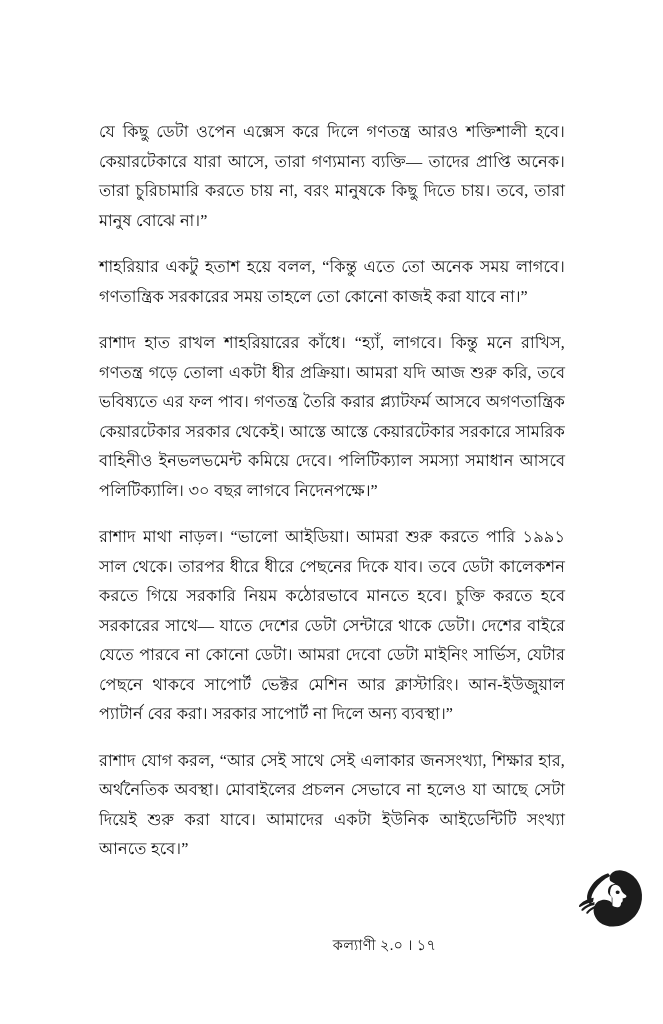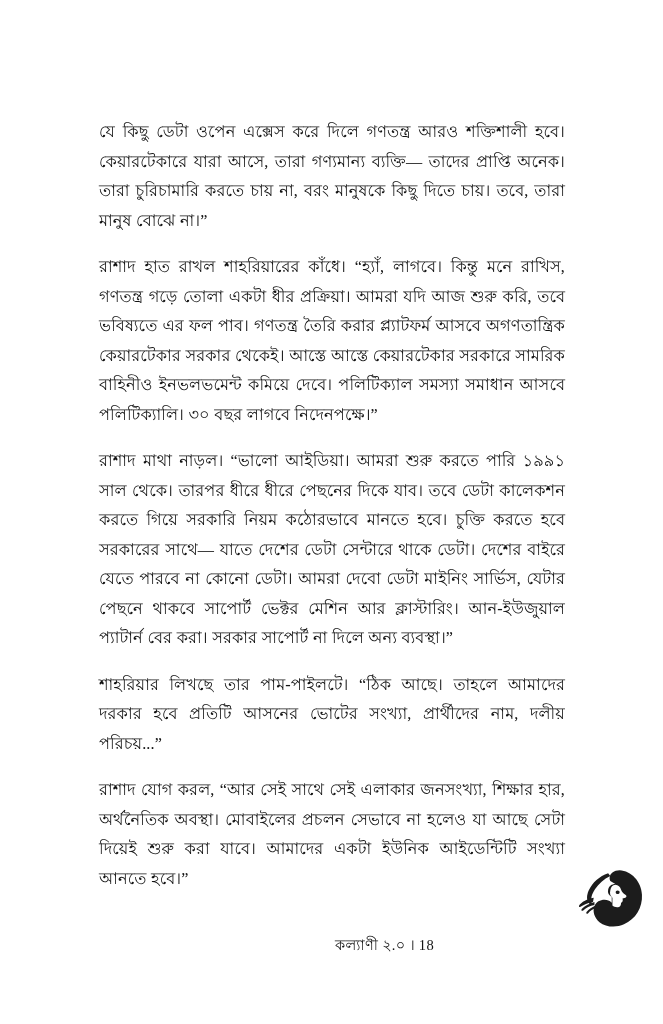--- a/index.html
+++ b/index.html
@@ -75,23 +75,23 @@
     transform: translateX(53px);
   }
 </style>
 </head>
 <body>
 
 <div id="page">
 
   <div id="text-column">
     <p class="para">যে কিছু ডেটা ওপেন এক্সেস করে দিলে গণতন্ত্র আরও শক্তিশালী হবে। কেয়ারটেকারে যারা আসে, তারা গণ্যমান্য ব্যক্তি— তাদের প্রাপ্তি অনেক। তারা চুরিচামারি করতে চায় না, বরং মানুষকে কিছু দিতে চায়। তবে, তারা মানুষ বোঝে না।”</p>
+    <p class="para">শাহরিয়ার একটু হতাশ হয়ে বলল, “কিন্তু এতে তো অনেক সময় লাগবে। গণতান্ত্রিক সরকারের সময় তাহলে তো কোনো কাজই করা যাবে না।”</p>
     <p class="para">রাশাদ হাত রাখল শাহরিয়ারের কাঁধে। “হ্যাঁ, লাগবে। কিন্তু মনে রাখিস, গণতন্ত্র গড়ে তোলা একটা ধীর প্রক্রিয়া। আমরা যদি আজ শুরু করি, তবে ভবিষ্যতে এর ফল পাব। গণতন্ত্র তৈরি করার প্ল্যাটফর্ম আসবে অগণতান্ত্রিক কেয়ারটেকার সরকার থেকেই। আস্তে আস্তে কেয়ারটেকার সরকারে সামরিক বাহিনীও ইনভলভমেন্ট কমিয়ে দেবে। পলিটিক্যাল সমস্যা সমাধান আসবে পলিটিক্যালি। ৩০ বছর লাগবে নিদেনপক্ষে।”</p>
     <p class="para">রাশাদ মাথা নাড়ল। “ভালো আইডিয়া। আমরা শুরু করতে পারি ১৯৯১ সাল থেকে। তারপর ধীরে ধীরে পেছনের দিকে যাব। তবে ডেটা কালেকশন করতে গিয়ে সরকারি নিয়ম কঠোরভাবে মানতে হবে। চুক্তি করতে হবে সরকারের সাথে— যাতে দেশের ডেটা সেন্টারে থাকে ডেটা। দেশের বাইরে যেতে পারবে না কোনো ডেটা। আমরা দেবো ডেটা মাইনিং সার্ভিস, যেটার পেছনে থাকবে সাপোর্ট ভেক্টর মেশিন আর ক্লাস্টারিং। আন-ইউজুয়াল প্যাটার্ন বের করা। সরকার সাপোর্ট না দিলে অন্য ব্যবস্থা।”</p>
-    <p class="para">শাহরিয়ার লিখছে তার পাম-পাইলটে। “ঠিক আছে। তাহলে আমাদের দরকার হবে প্রতিটি আসনের ভোটের সংখ্যা, প্রার্থীদের নাম, দলীয় পরিচয়...”</p>
     <p class="para">রাশাদ যোগ করল, “আর সেই সাথে সেই এলাকার জনসংখ্যা, শিক্ষার হার, অর্থনৈতিক অবস্থা। মোবাইলের প্রচলন সেভাবে না হলেও যা আছে সেটা দিয়েই শুরু করা যাবে। আমাদের একটা ইউনিক আইডেন্টিটি সংখ্যা আনতে হবে।”</p>
 
   </div>
 
   <div id="ornament">
     <svg viewBox="0 0 100 100" xmlns="http://www.w3.org/2000/svg" aria-hidden="true">
 
       <path fill="#1c1c1c" d="
         M62,6
         C78,7 92,21 93,40
@@ -148,16 +148,16 @@
       <path fill="#1c1c1c" d="
         M29,55
         C24,57 19,60 16,64
         C15,66 16,67 18,66
         C21,62 25,60 30,58
         Z"></path>
     </svg>
   </div>
 
   <div id="footer">
-    <span class="folio">কল্যাণী ২.০ । 18</span>
+    <span class="folio">কল্যাণী ২.০ । ১৭</span>
   </div>
 
 </div>
 
 </body></html>

